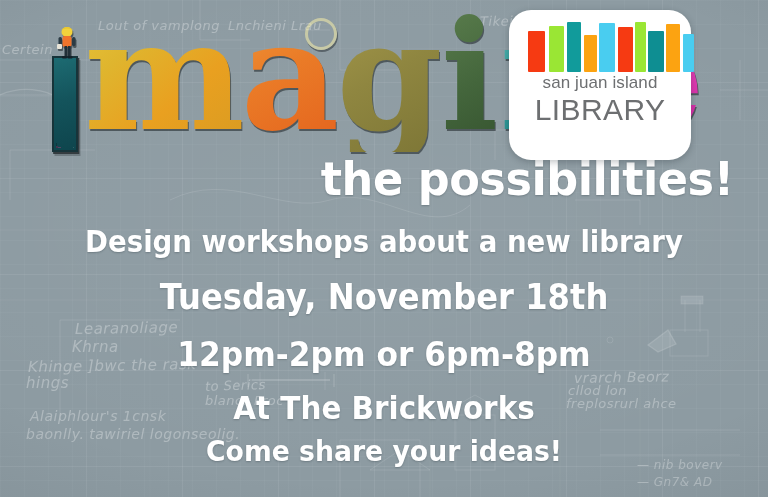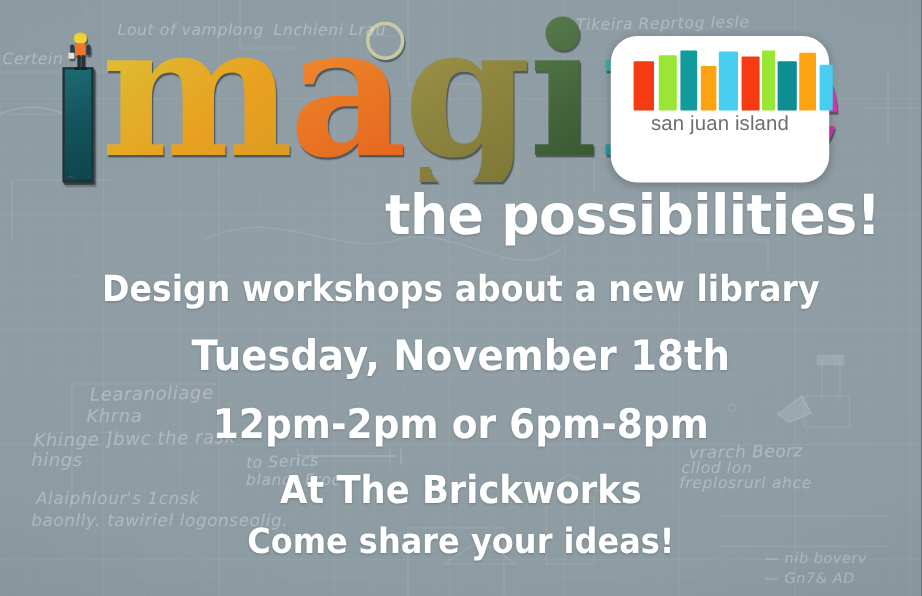--- a/index.html
+++ b/index.html
@@ -184,23 +184,23 @@
   #l-workshops { top: 224px; font-size: 30px; transform: scaleX(0.92); }
   #l-date      { top: 277px; font-size: 35px; transform: scaleX(0.92); }
   #l-time      { top: 334px; font-size: 34px; transform: scaleX(0.92); }
   #l-venue     { top: 389px; font-size: 32px; transform: scaleX(0.92); }
   #l-cta       { top: 434px; font-size: 29px; transform: scaleX(0.92); }
 
   
   #logo-card {
     position: absolute;
     left: 509px;
-    top: 30px;
+    top: 10px;
     width: 182px;
-    height: 122px;
+    height: 150px;
     background: #ffffff;
     border-radius: 22px;
     box-shadow: 0 2px 7px rgba(25,35,42,0.28);
   }
   #logo-books {
     position: absolute;
     left: 19px;
     top: 12px;
     width: 146px;
     height: 50px;
@@ -354,16 +354,17 @@
         <div class="book" style="left: 56px; width: 13px; height: 37px; background: rgb(252, 163, 17);"></div>
         <div class="book" style="left: 71px; width: 16px; height: 49px; background: rgb(73, 205, 240);"></div>
         <div class="book" style="left: 90px; width: 15px; height: 45px; background: rgb(246, 58, 18);"></div>
         <div class="book" style="left: 107px; width: 11px; height: 50px; background: rgb(154, 230, 52);"></div>
         <div class="book" style="left: 120px; width: 16px; height: 41px; background: rgb(14, 142, 146);"></div>
         <div class="book" style="left: 138px; width: 14px; height: 48px; background: rgb(252, 163, 17);"></div>
         <div class="book" style="left: 155px; width: 11px; height: 38px; background: rgb(73, 205, 240);"></div>
       </div>
     <div id="logo-wordmark">
       <div id="logo-line1">san juan island</div>
+      <div id="logo-line2">LIBRARY</div>
     </div>
   </div>
 
 </div>
 
 </body></html>

